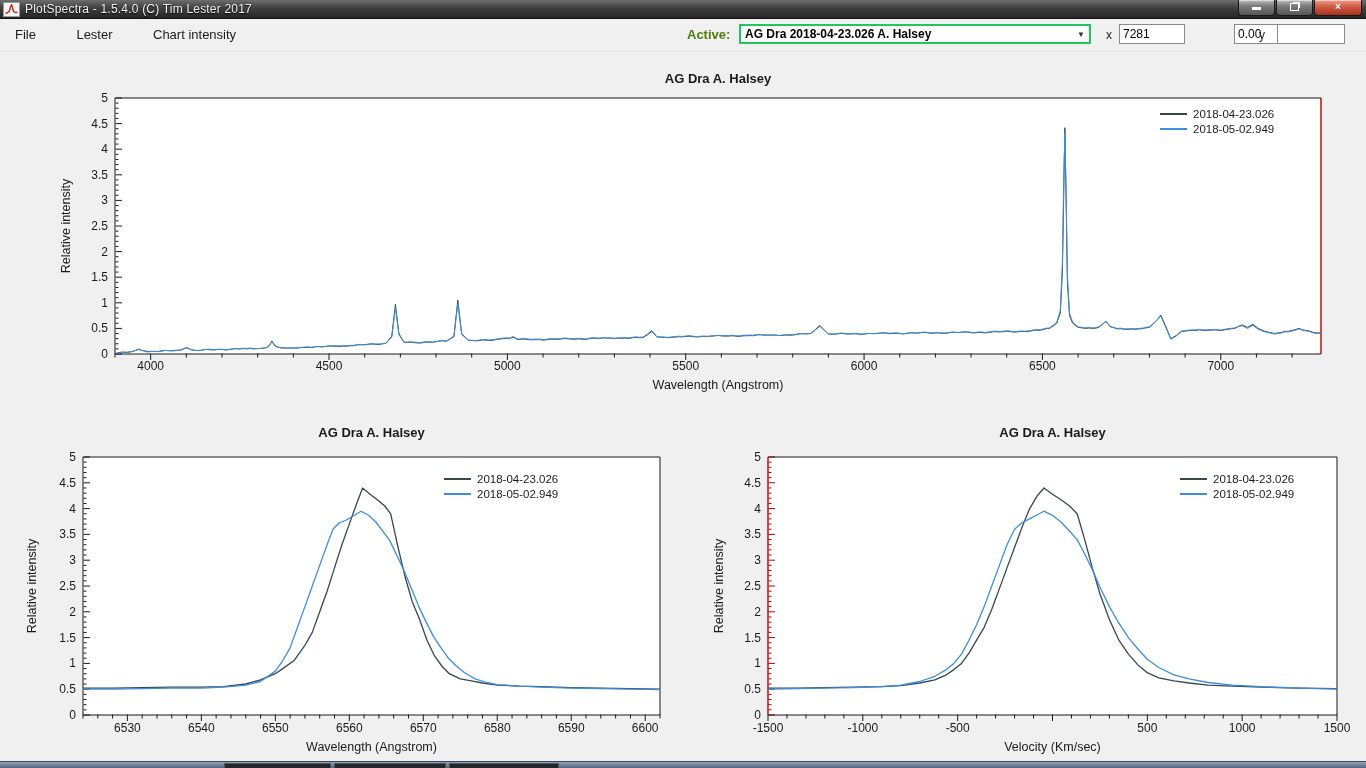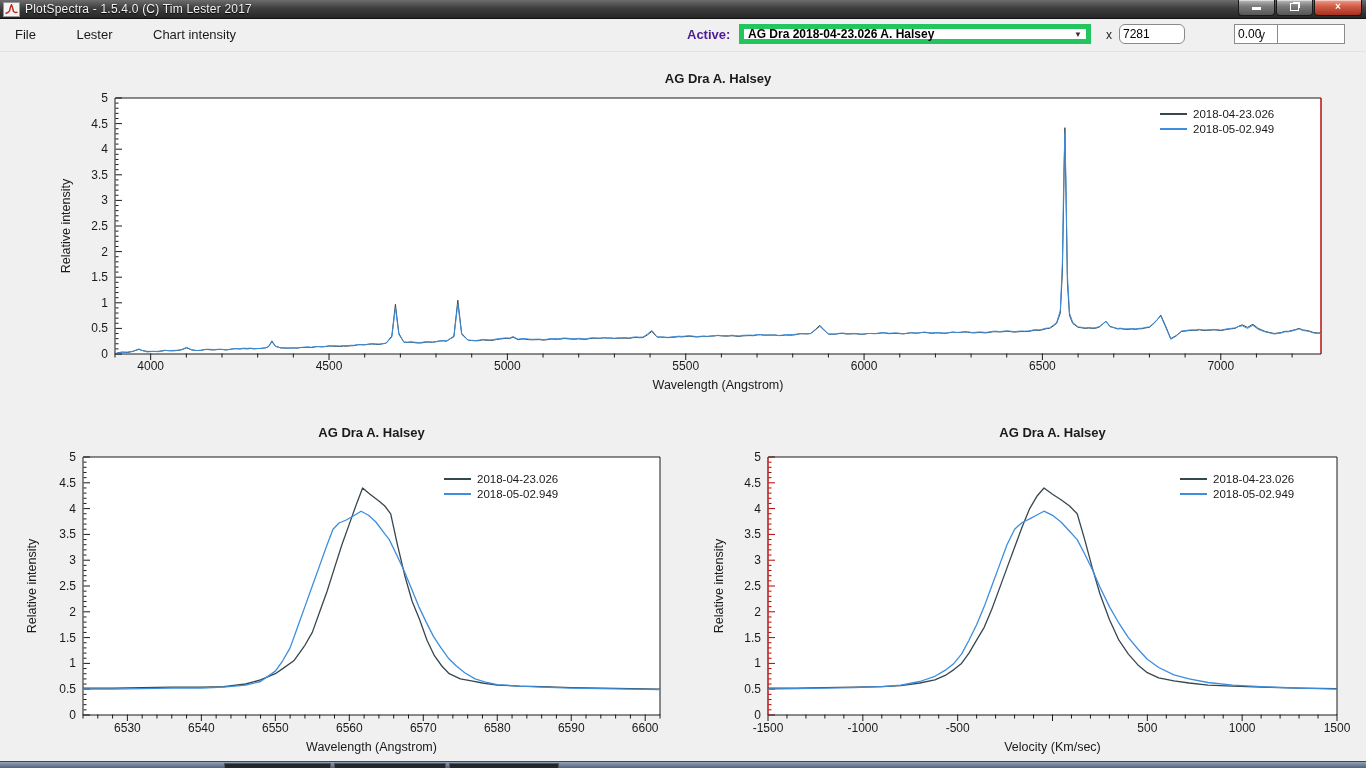--- a/index.html
+++ b/index.html
@@ -20,23 +20,23 @@
         box-shadow:inset 0 1px 0 rgba(255,255,255,.5);cursor:default;}
   .wbtn.close{width:46px;background:linear-gradient(#f0a090,#d45f4a 40%,#a5311e);}
   .minbar{display:inline-block;width:9px;height:3px;background:#fff;margin-top:7px;}
   .restore-glyph{display:inline-block;width:7px;height:6px;border:1px solid #fff;margin-top:3px;
                  box-shadow:2px -2px 0 -1px #fff;}
 
   
   .menubar{height:32px;background:#f0f0f0;position:relative;border-bottom:1px solid #e2e2e2;}
   .menu-item{display:inline-block;padding:8px 12px 0 24px;font-size:13px;color:#1a1a1a;cursor:default;}
   .menu-item:first-child{padding-left:15px;}
-  .active-label{position:absolute;left:687px;top:8px;font-size:13px;font-weight:bold;color:#4c1d95;}
+  .active-label{position:absolute;left:687px;top:8px;font-size:13px;font-weight:bold;color:#4d7c0f;}
   .combo{position:absolute;left:739px;top:5px;width:352px;height:20px;background:#fff;
-         border:5px solid #22c55e;display:flex;align-items:center;font-size:12px;font-weight:bold;
+         border:2px solid #22c55e;display:flex;align-items:center;font-size:12px;font-weight:bold;
          color:#000;padding-left:4px;box-sizing:border-box;}
   .combo .arrow{margin-left:auto;width:16px;text-align:center;font-size:8px;color:#333;}
   .tb-label{position:absolute;top:9px;font-size:12px;color:#222;}
   .tb-input{position:absolute;top:5px;height:18px;border:1px solid #8a8a8a;font-size:12px;
             font-family:"Liberation Sans",sans-serif;padding:0 3px;background:#fff;box-sizing:content-box;}
 
   
   .charts{position:relative;width:1366px;height:712px;background:#f0f0f0;}
   .chart-box{position:absolute;}
   #chart0{left:0;top:0;width:1366px;height:365px;}
@@ -72,21 +72,21 @@
     <span class="menu-item">File</span>
     <span class="menu-item">Lester</span>
     <span class="menu-item">Chart intensity</span>
 
     <span class="active-label">Active:</span>
     <span class="combo">
       <span>AG Dra 2018-04-23.026 A. Halsey</span>
       <span class="arrow">▼</span>
     </span>
     <span class="tb-label" style="left:1106px;">x</span>
-    <input class="tb-input" style="left: 1119px; width: 58px; border-radius: 6px;" value="7281">
+    <input class="tb-input" style="left: 1119px; width: 58px;" value="7281">
     <input class="tb-input" style="left: 1234px; width: 50px;" value="0.00">
     <span class="tb-label" style="left:1259px;">y</span>
     <input class="tb-input" style="left: 1277px; width: 60px;" value="">
   </div>
 
   <div class="charts">
     <div class="chart-box" id="chart0">
         <svg width="1366" height="365" viewBox="0 0 1366 365">
           <rect x="115" y="46" width="1206" height="256" fill="#ffffff"></rect>
           <line x1="115.5" y1="302" x2="122" y2="302" stroke="#1a1a1a" stroke-width="1"></line>

